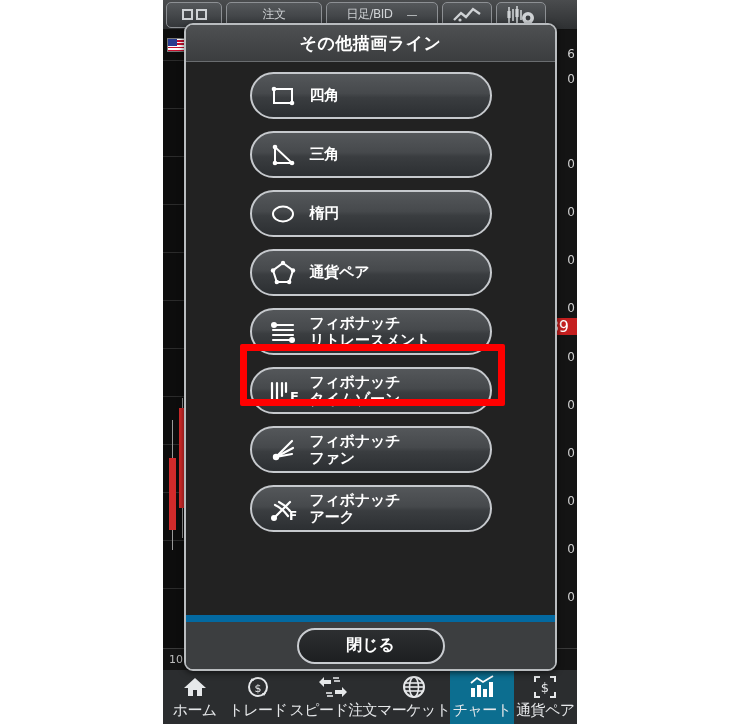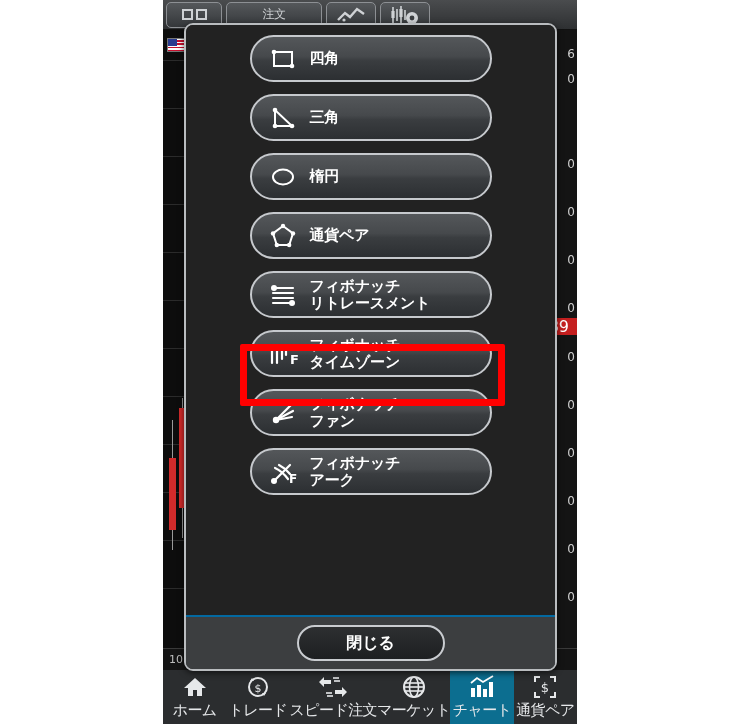--- a/index.html
+++ b/index.html
@@ -96,21 +96,21 @@
     height: 37px; background: linear-gradient(#4e5052, #3b3d3f);
     border-bottom: 1px solid #6a6d70;
     display: flex; align-items: center; justify-content: center;
   }
   .dlg-title { color: #ffffff; font-size: 17px; font-weight: bold; letter-spacing: .5px; }
   .dlg-body {
     height: 573px; background: #222222; padding: 10px 0 4px 0;
     display: flex; flex-direction: column; align-items: center; gap: 12px;
   }
   .dlg-footer {
-    height: 36px; background: #3c3e40; border-top: 2px solid #0369a1;
+    height: 36px; background: #3c3e40; border-top: 7px solid #0369a1;
     display: flex; align-items: center; justify-content: center;
     position: absolute; left: 0; bottom: 0; width: 100%; height: 54px;
   }
   .close-btn {
     width: 148px; height: 36px; border: 2px solid #c9ccd0; border-radius: 18px;
     background: linear-gradient(#2d2f31, #1d1f21);
     color: #ffffff; font-size: 16px; font-weight: bold;
     display: flex; align-items: center; justify-content: center;
   }
 
@@ -141,20 +141,24 @@
 
     <div class="toolbar">
       <div class="tbtn sq">
         <span class="tb-sq-glyph">
             <i></i>
             <i></i>
           </span>
       </div>
       <div class="tbtn wide">
         <span class="tb-label">注文</span>
+      </div>
+      <div class="tbtn wide2">
+        <span class="tb-label">日足/BID</span>
+        <span style="margin-left:14px;color:#cfd2d5;">—</span>
       </div>
       <div class="tbtn icon">
         <svg width="30" height="18" viewBox="0 0 30 18">
           <polyline points="2,14 9,7 14,11 21,3 28,8" fill="none" stroke="#cfd2d5" stroke-width="2.4"></polyline>
           <circle cx="8" cy="14" r="1.6" fill="#cfd2d5"></circle>
         </svg>
       </div>
       <div class="tbtn icon">
         <svg width="32" height="20" viewBox="0 0 32 20">
           <g stroke="#cfd2d5" stroke-width="1.6">
@@ -299,20 +303,23 @@
           </svg>
         </span>
         <span class="navlabel">通貨ペア</span>
       </div>
 
     </div>
   </div>
 
   <div class="dialog">
 
+    <div class="dlg-header">
+      <span class="dlg-title">その他描画ライン</span>
+    </div>
 
     <div class="dlg-body">
 
       <div class="menu-btn">
         <span class="ico">
           <svg width="30" height="30" viewBox="0 0 30 30">
             <rect x="6" y="8" width="18" height="14" fill="none" stroke="#ffffff" stroke-width="2"></rect>
             <circle cx="6" cy="8" r="2.3" fill="#ffffff"></circle>
             <circle cx="24" cy="22" r="2.3" fill="#ffffff"></circle>
           </svg>

